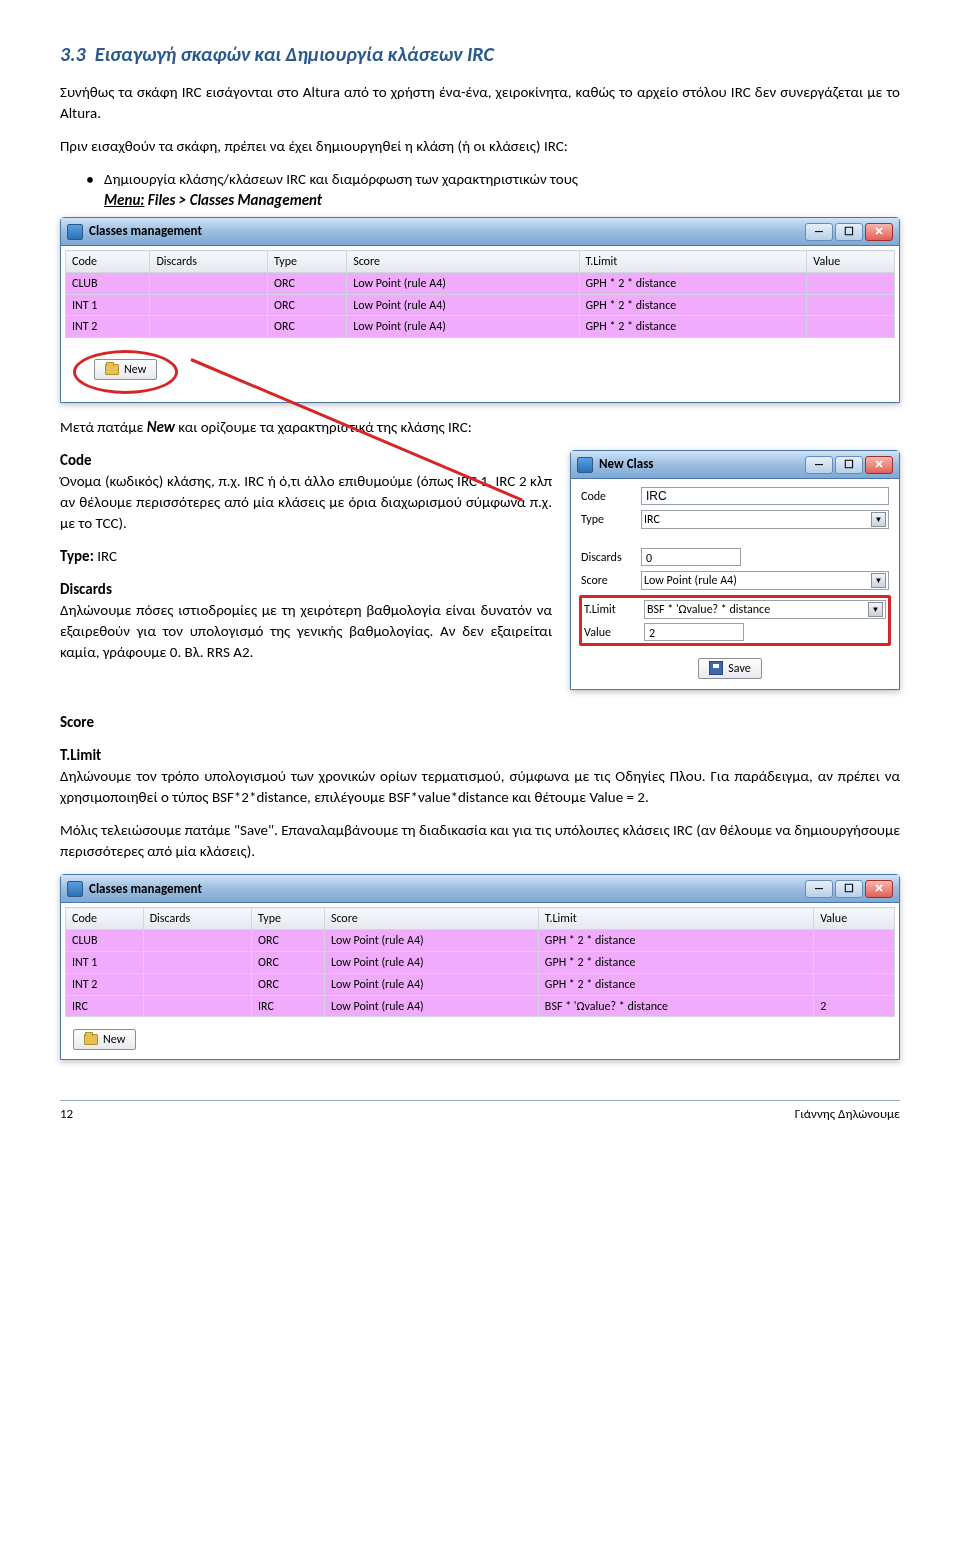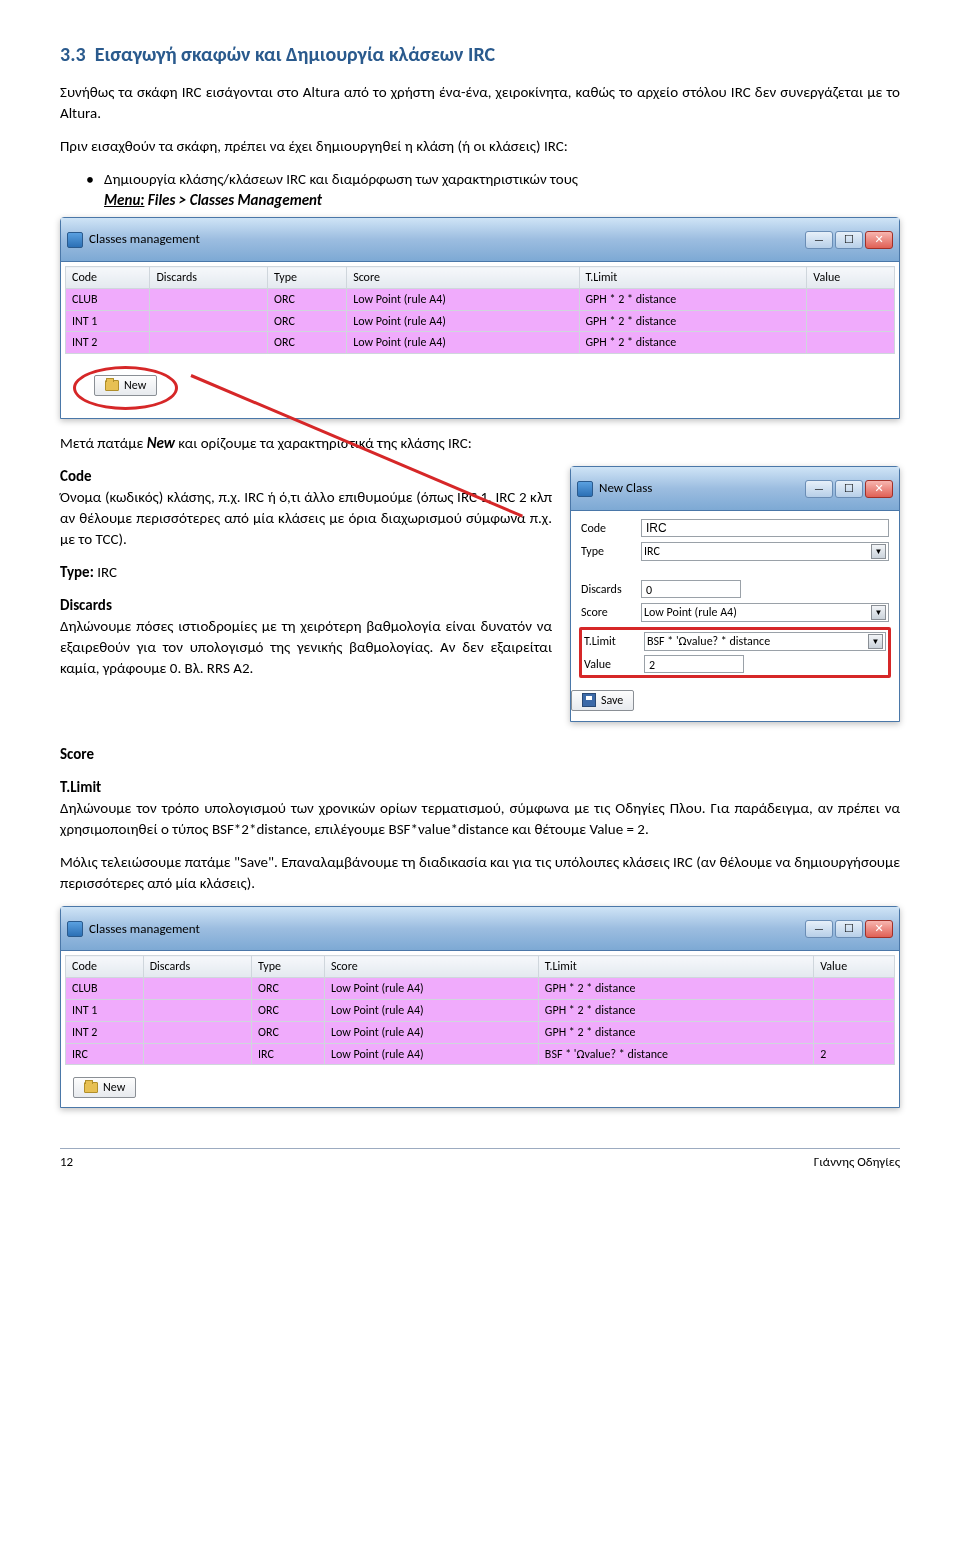--- a/index.html
+++ b/index.html
@@ -10,20 +10,21 @@
     padding: 40px 60px 20px 60px;
     color: #000;
     font-size: 15px;
     line-height: 1.4;
   }
   h2 {
     color: #2a5a8d;
     font-size: 20px;
     font-weight: bold;
     margin-bottom: 14px;
+    font-style: italic;
   }
   .para { margin-bottom: 12px; text-align: justify; }
   .bullet { margin-left: 44px; margin-bottom: 6px; position: relative; }
   .bullet::before { content: "•"; position: absolute; left: -18px; font-size: 16px; }
   .menu-label { font-style: italic; text-decoration: underline; font-weight: bold; }
   .menu-path { font-style: italic; font-weight: bold; }
   .bold { font-weight: bold; }
   .bolditalic { font-weight: bold; font-style: italic; }
 
   .win {
@@ -33,21 +34,22 @@
     box-shadow: 0 2px 6px rgba(0,0,0,0.25);
     background: #fff;
   }
   .titlebar {
     background: linear-gradient(to bottom, #cfe4f6 0%, #9cbde0 50%, #7da9d4 100%);
     display: flex;
     align-items: center;
     justify-content: space-between;
     padding: 3px 6px;
     border-bottom: 1px solid #4a77a8;
-    height: 44px;
+    height: 28px;
+    font-weight: bold;
   }
   .titlebar-left { display: flex; align-items: center; gap: 6px; font-size: 13px; color:#000; }
   .winicon { width: 16px; height: 16px; background: linear-gradient(#5aa0e0,#2c70b5); border:1px solid #2a5a8d; border-radius:2px;}
   .winbtns { display:flex; gap:2px;}
   .wb { width: 28px; height: 18px; border-radius:3px; display:flex; align-items:center; justify-content:center; font-size:11px; border:1px solid #6a8db5;}
   .wb-min{background:linear-gradient(#e7f0f9,#b7cfe8);} 
   .wb-max{background:linear-gradient(#e7f0f9,#b7cfe8);} 
   .wb-close{background:linear-gradient(#f7b6b0,#e06055); color:#fff; border-color:#a03028;}
   .listarea {
     padding: 4px;
@@ -100,21 +102,21 @@
   }
   .col-left { flex:1; text-align:justify; }
   .col-right { width: 330px; }
 
   .formwin .formbody { padding: 8px 10px 6px 10px; font-size:12px;}
   .formrow{ display:flex; align-items:center; margin-bottom:5px;}
   .formrow label{ width:60px;}
   .forminput{ flex:1; border:1px solid #9aa1a8; padding:1px 4px; height:18px; font-size:12px; background:#fff;}
   .formselect{ flex:1; border:1px solid #9aa1a8; padding:0 2px; height:19px; font-size:12px; background:#fff; display:flex; justify-content:space-between; align-items:center;}
   .dd-arrow{width:15px;height:15px;background:linear-gradient(#f2f4f7,#cbd3db);border:1px solid #8a8f95;display:flex;align-items:center;justify-content:center;font-size:8px;}
-  .formbtnrow{ text-align:left; padding:4px 10px 8px 0;}
+  .formbtnrow{ text-align:center; padding:4px 10px 8px 0;}
 
   .valuebox{border:1px solid #9aa1a8;height:18px;width:100px;padding:1px 4px;font-size:12px;background:#fff;display:inline-block;}
 
   .win-wrap-rel{ position:relative; }
 
   .footer-line{ border:none; border-top:1px solid #9cabc0; margin-top:40px;}
   .footer{ font-size:13px; padding:4px 0 20px 0; display:flex; justify-content:space-between;}
 </style>
 </head>
 <body>
@@ -346,14 +348,14 @@
     <span class="btn">
       <span class="folder-icon"></span>
       <span>New</span>
     </span>
   </div>
 </div>
 
 <hr class="footer-line">
 <div class="footer">
   <span>12</span>
-  <span>Γιάννης Οδηγίες</span>
+  <span>Γιάννης Δηλώνουμε</span>
 </div>
 
 </body></html>

